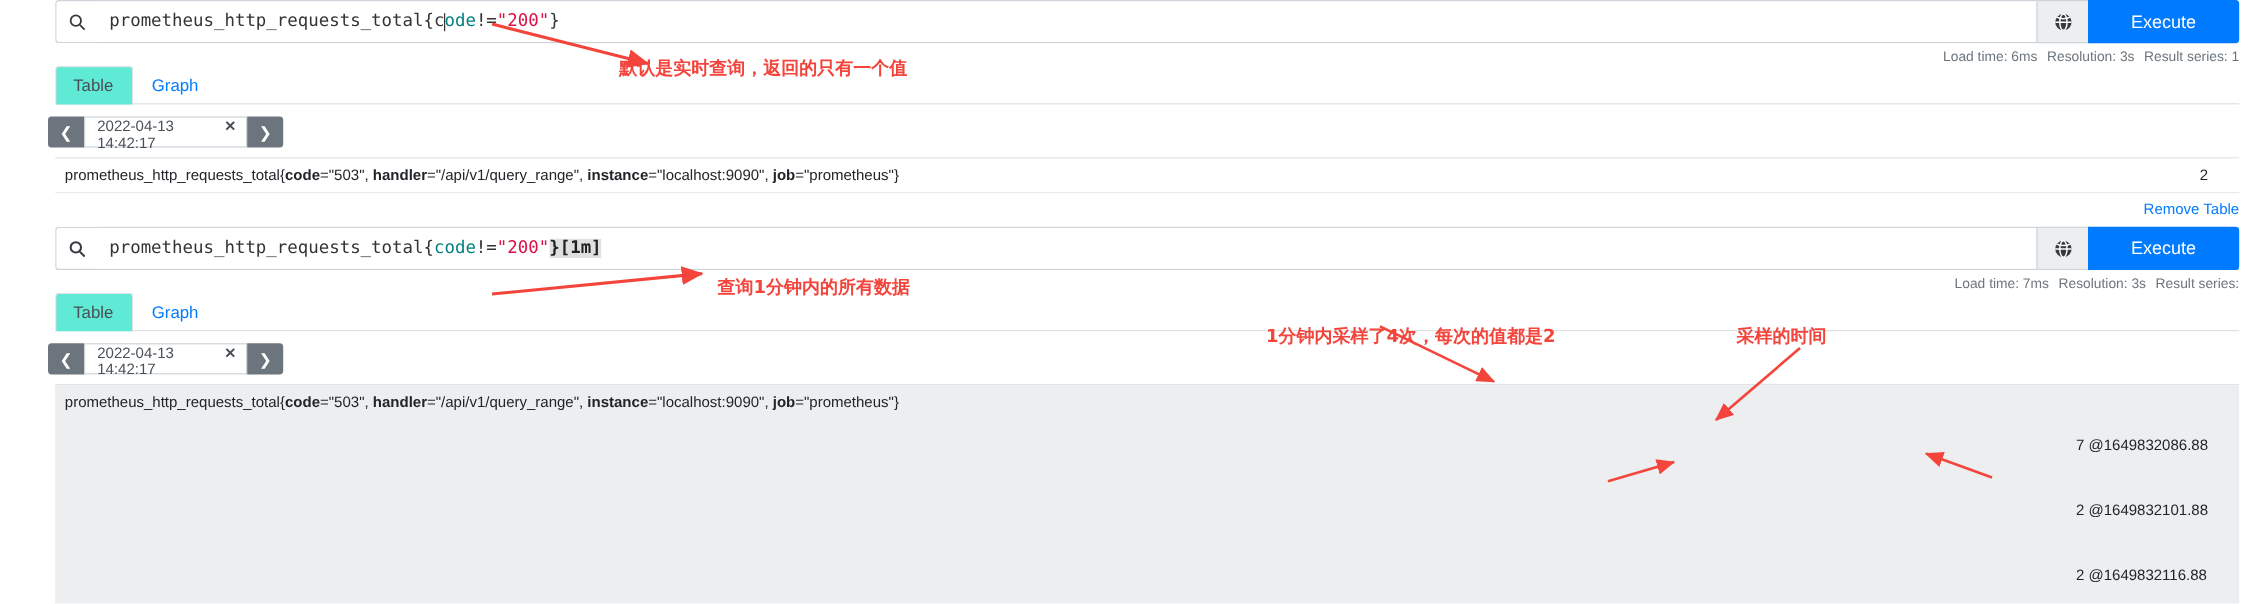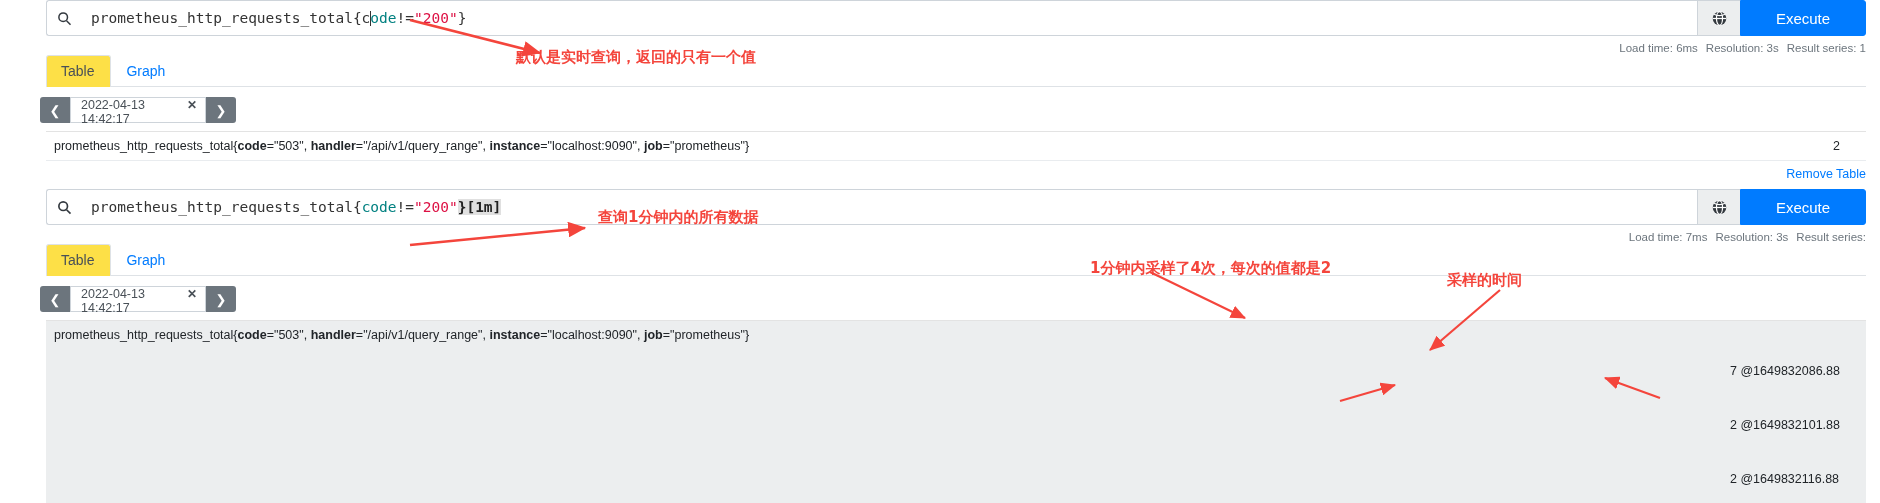--- a/index.html
+++ b/index.html
@@ -115,21 +115,21 @@
     color: #007bff;
     cursor: pointer;
     border: 1px solid transparent;
     border-bottom: none;
     margin-bottom: -1px;
     border-radius: 3px 3px 0 0;
     line-height: 19px;
   }
   .tab.active {
     color: #495057;
-    background: #fde047;
+    background: #5eead4;
     border-color: #dee2e6 #dee2e6 #ffffff;
   }
 
   
   .time-control {
     display: flex;
     align-items: stretch;
     height: 26px;
     margin: 10px 0 0 8px;
     width: 196px;
@@ -335,15 +335,15 @@
   </defs>
   <line x1="410" y1="20" x2="540" y2="53" stroke="#f4453c" stroke-width="2.6" marker-end="url(#arrowhead)"></line>
   <line x1="410" y1="245" x2="585" y2="228" stroke="#f4453c" stroke-width="2.6" marker-end="url(#arrowhead)"></line>
   <line x1="1150" y1="272" x2="1245" y2="318" stroke="#f4453c" stroke-width="2.2" marker-end="url(#arrowhead)"></line>
   <line x1="1500" y1="290" x2="1430" y2="350" stroke="#f4453c" stroke-width="2.2" marker-end="url(#arrowhead)"></line>
   <line x1="1660" y1="398" x2="1605" y2="378" stroke="#f4453c" stroke-width="2.2" marker-end="url(#arrowhead)"></line>
   <line x1="1340" y1="401" x2="1395" y2="385" stroke="#f4453c" stroke-width="2.2" marker-end="url(#arrowhead)"></line>
 </svg>
 
 <div class="annotation" style="left:516px; top:48px;">默认是实时查询，返回的只有一个值</div>
-<div class="annotation" style="left:598px; top:208px;">查询1分钟内的所有数据</div>
-<div class="annotation" style="left:1055px; top:259px;margin-left:35px;">1分钟内采样了4次，每次的值都是2</div>
+<div class="annotation" style="left:598px; top:230px;">查询1分钟内的所有数据</div>
+<div class="annotation" style="left:1055px; top:271px;">1分钟内采样了4次，每次的值都是2</div>
 <div class="annotation" style="left:1447px; top:271px;">采样的时间</div>
 
 </body></html>

